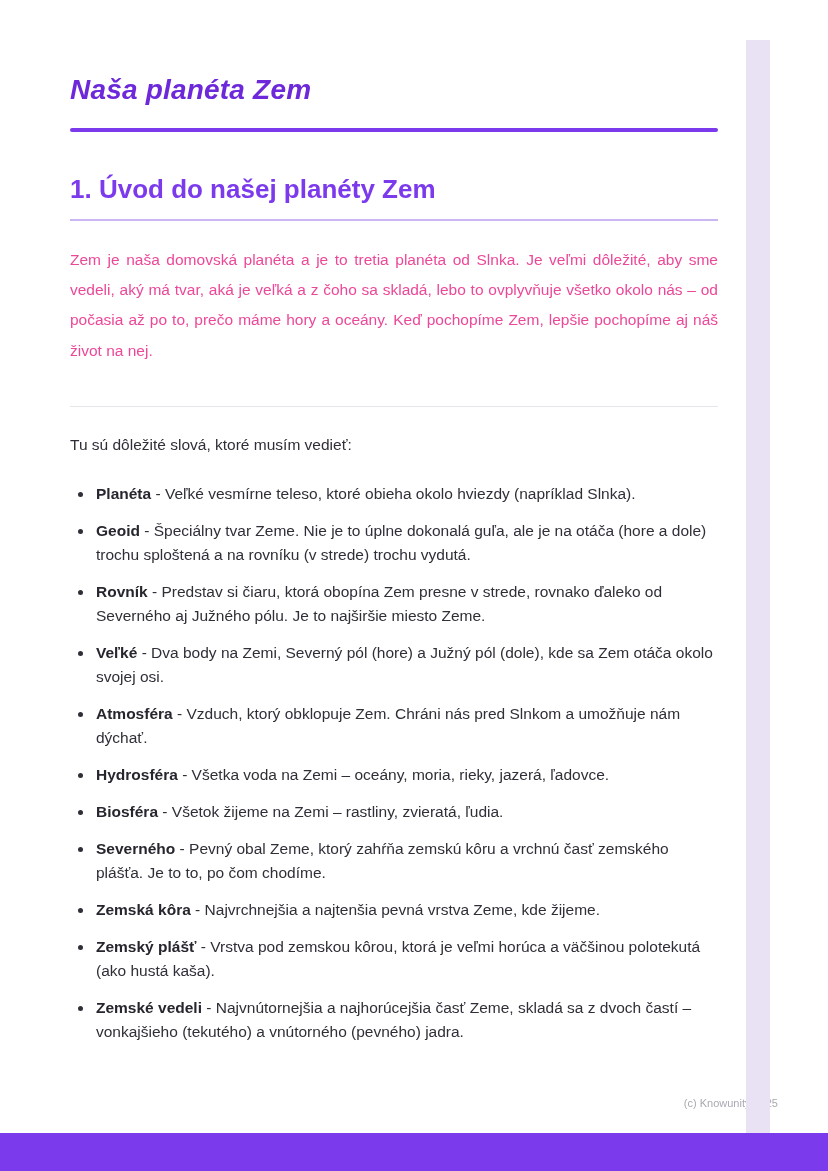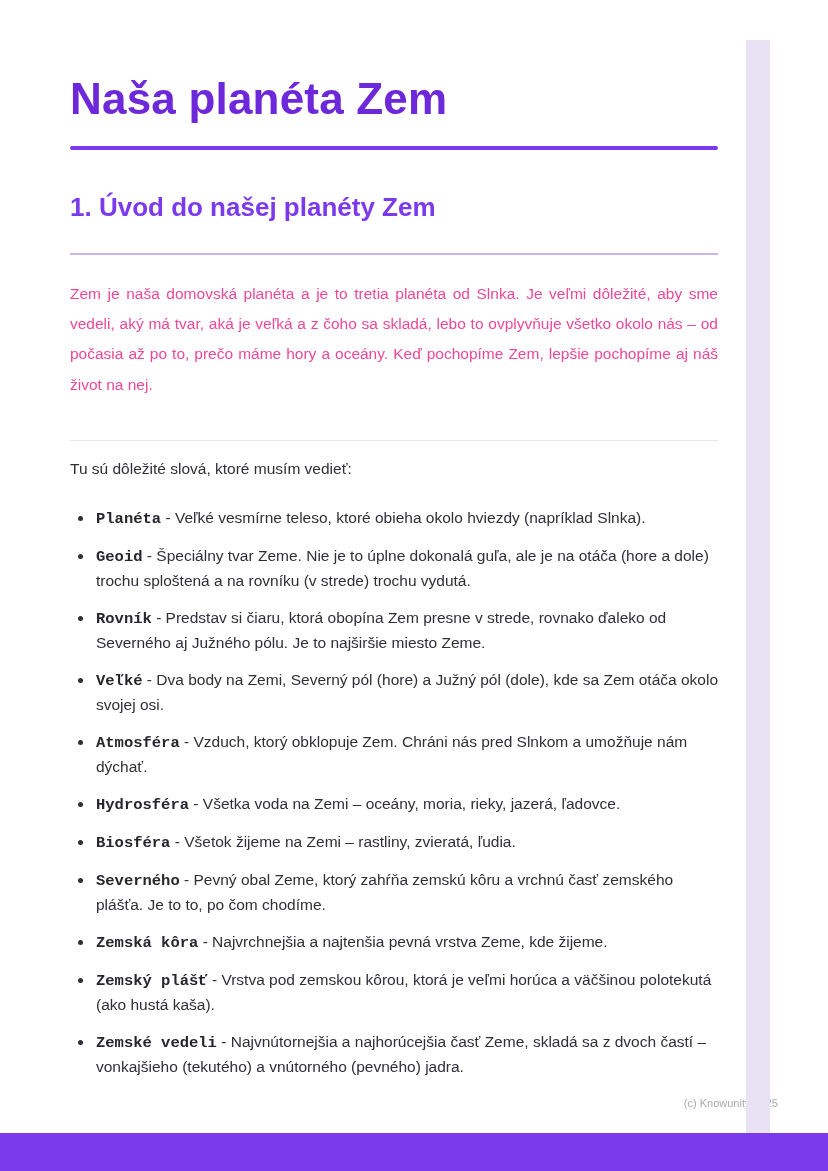--- a/index.html
+++ b/index.html
@@ -16,76 +16,77 @@
 
   .content {
     position: absolute;
     left: 70px;
     top: 0;
     width: 648px;
   }
 
   h1.doc-title {
     padding-top: 74px;
-    font-size: 44px;
+    font-size: 28px;
     font-weight: 700;
     color: #6d28d9;
     letter-spacing: 0.2px;
+    font-style: italic;
   }
 
   .title-rule {
     margin-top: 22px;
     height: 4px;
     background: #7c3aed;
     border-radius: 2px;
   }
 
   h2.section-heading {
     margin-top: 42px;
     font-size: 26px;
     font-weight: 700;
     color: #7c3aed;
-    padding-bottom: 30px;
+    padding-bottom: 14px;
     border-bottom: 2px solid #c9b6f2;
   }
 
   p.body-text {
     margin-top: 24px;
     font-size: 15.5px;
     line-height: 1.95;
     color: #ec4899;
   }
   p.justified { text-align: justify; }
 
   hr.divider {
     border: none;
     border-top: 1px solid #e6e6ea;
     margin-top: 40px;
   }
 
   p.list-intro {
-    margin-top: 16px;
+    margin-top: 26px;
     font-size: 15.5px;
     line-height: 1.5;
     color: #2f2f38;
   }
 
   ul.terms {
     margin-top: 26px;
     padding-left: 24px;
     list-style: disc;
   }
   ul.terms li {
     font-size: 15.5px;
     line-height: 1.55;
     color: #2f2f38;
     margin-bottom: 13px;
     padding-left: 2px;
   }
-  ul.terms li strong { font-weight: 700; color: #26262e; font-family: Liberation Mono, monospace; }
+  ul.terms li strong { font-weight: 700; color: #26262e; }
 
   .footer-note {
     position: absolute;
     top: 1097px;
     right: 50px;
     font-size: 11px;
     color: #a9a9b4;
   }
 
   .side-strip {

